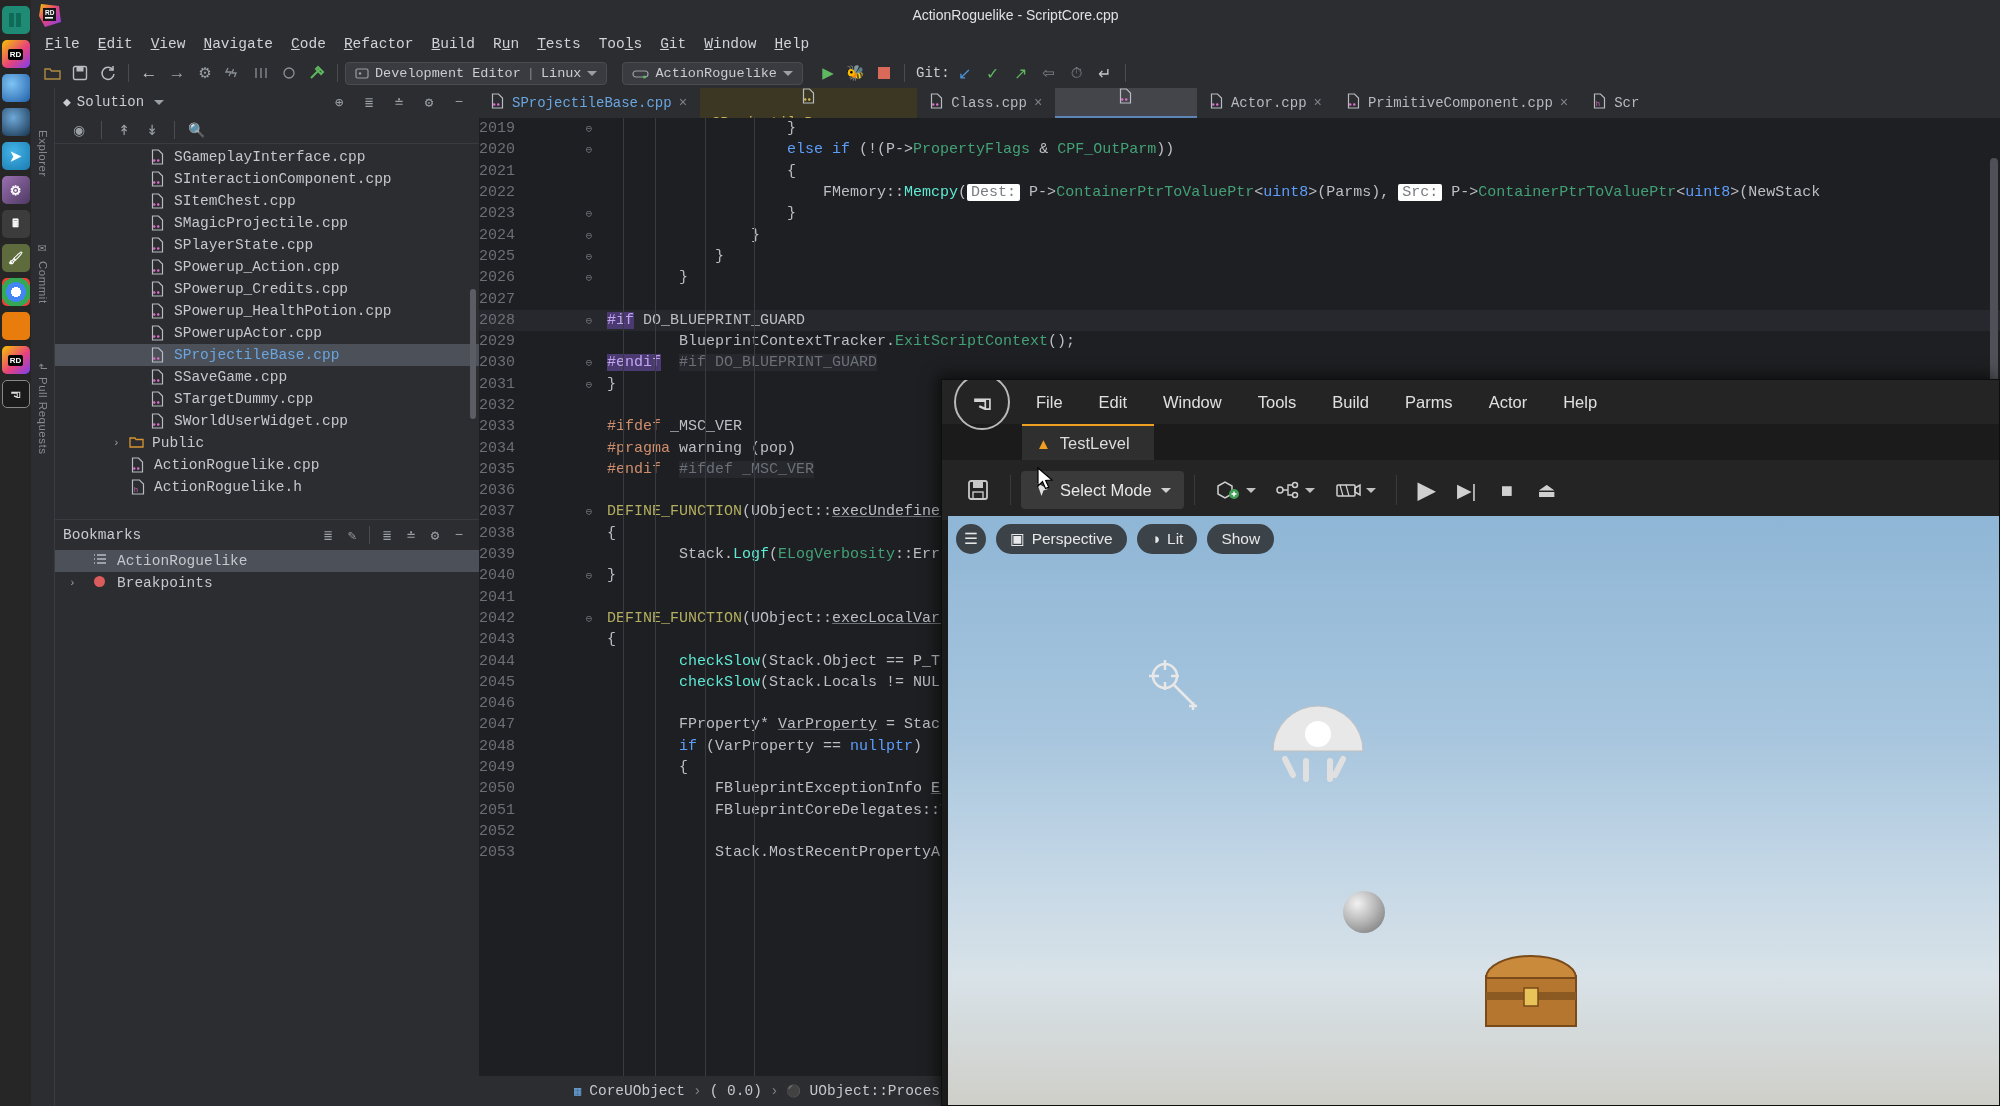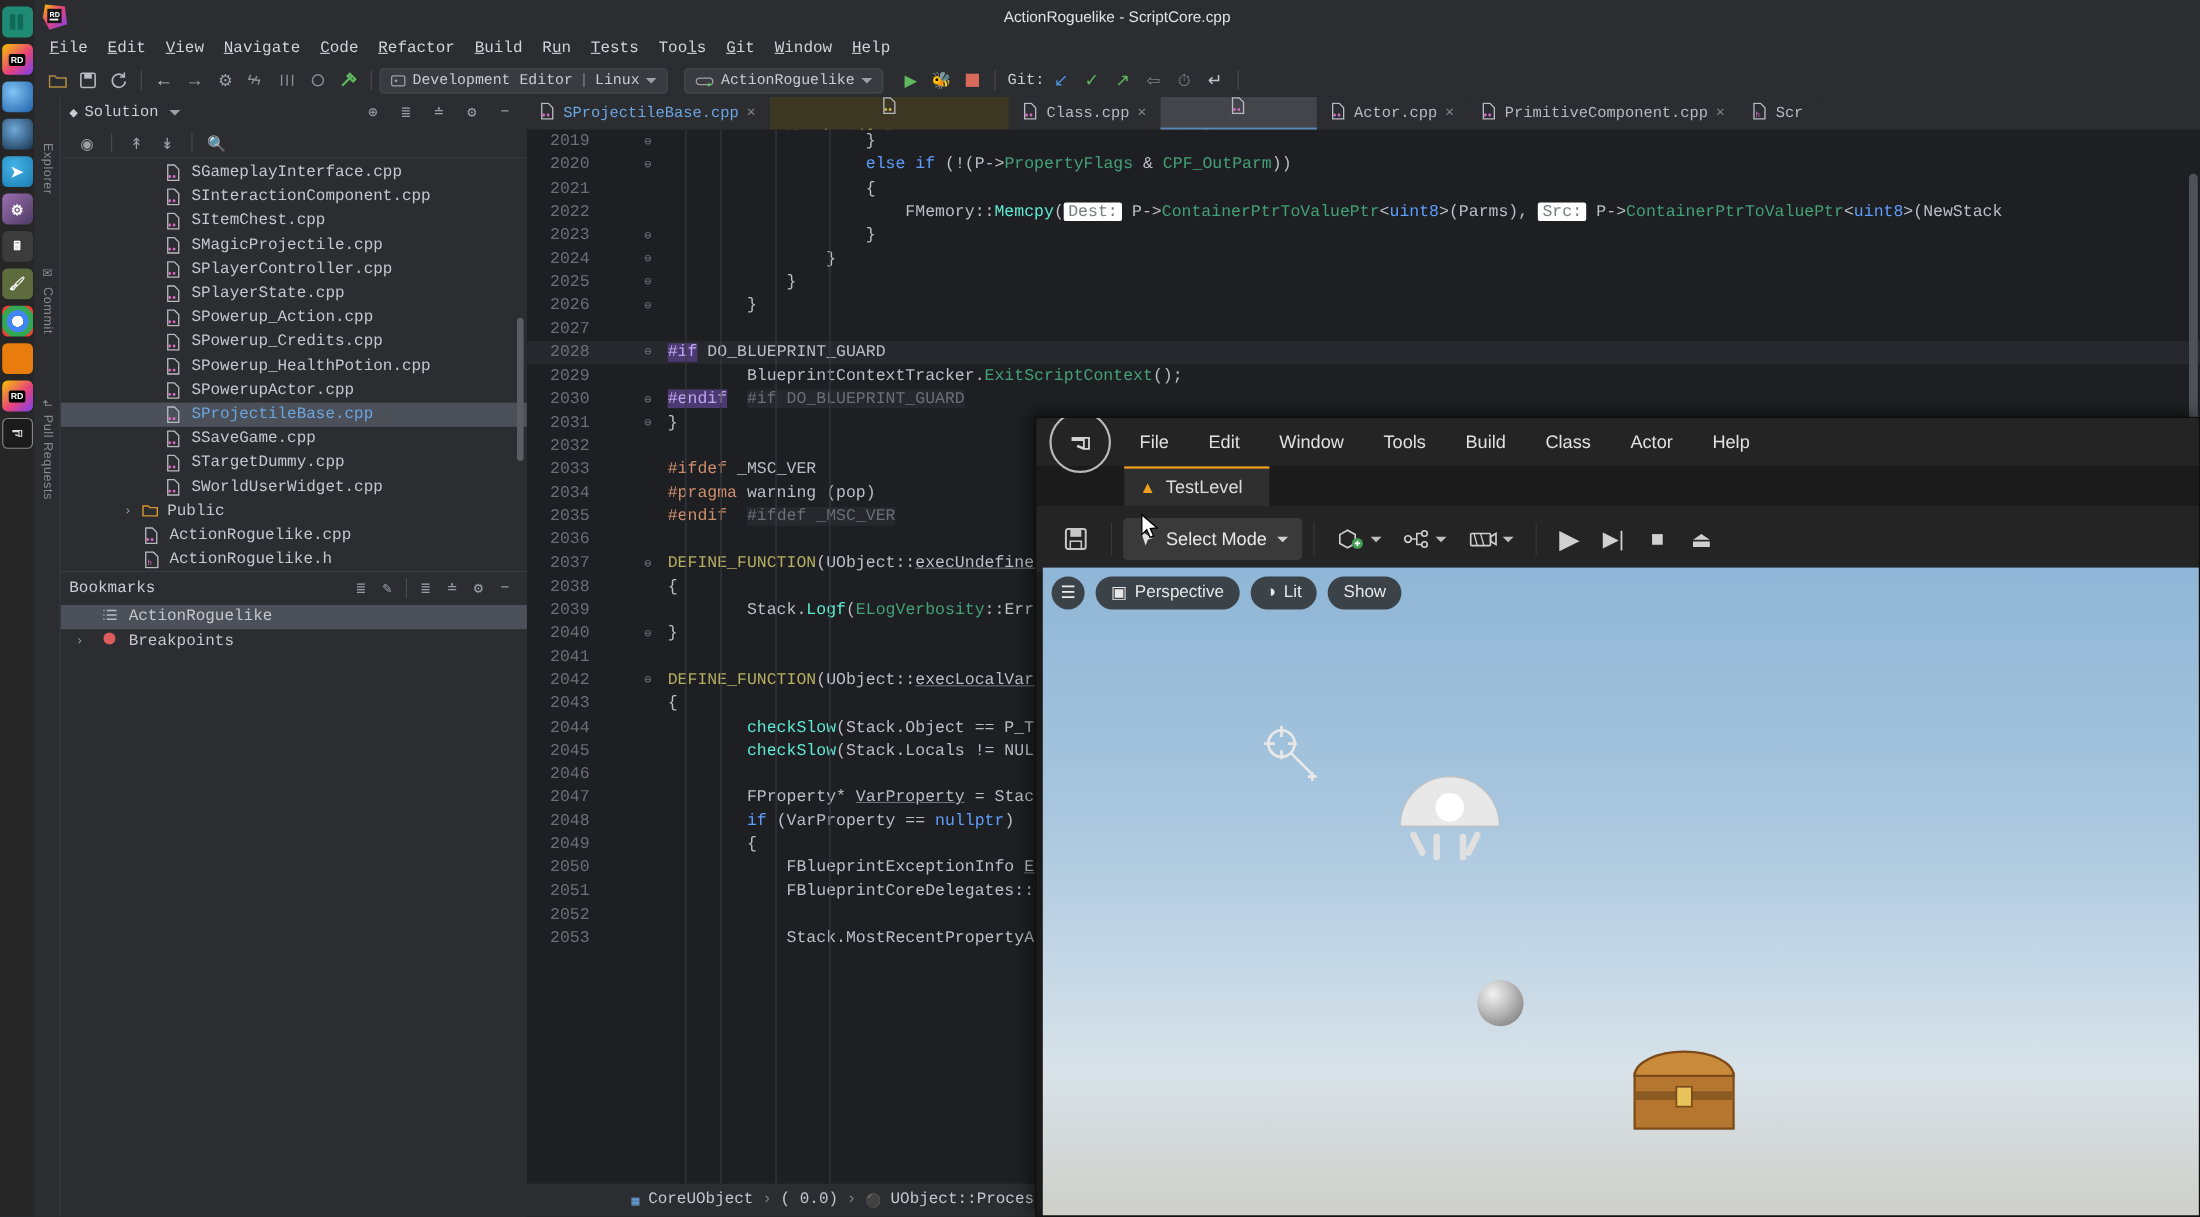--- a/index.html
+++ b/index.html
@@ -144,21 +144,21 @@
   .etab.gen { background: #3b3722; color: #c9b458; flex-direction: column; }
   .etab .tclose { color: #80848b; font-size: 14px; }
   .etab.blue .tname { color: #6aa5e0; }
 
   #code {
     position: relative; height: 988px; background: #1e1f22; overflow: hidden;
   }
   .cline { height: 21.3px; display: flex; align-items: center; white-space: pre; font-size: 15px;
            font-family: "Liberation Mono", monospace; }
   .cline.hl { background: #26282e; }
-  .lnum { width: 92px; text-align: center; padding-right: 14px; color: #6b6f76; flex:none; }
+  .lnum { width: 92px; text-align: left; padding-right: 14px; color: #6b6f76; flex:none; }
   .gutter-fold { width: 36px; flex: none; color: #6b6f76; font-size: 11px; text-align:center; }
   .ctext { color: #bcbec4; }
   .kw { color: #5d9dfc; }
   .kw2 { color: #cf8e6d; }
   .fn { color: #5eead4; }
   .typ { color: #43a177; }
   .mac { color: #b3ae60; }
   .hint { color: #787b80; background: #ffffff; border-radius: 2px; padding: 0 4px; font-size: 15px;}
   .pp { background: #4b3a72; color: #c2a4f0; }
   .ppg { color: #6b6f76; background: #26282e; }
@@ -441,27 +441,20 @@
             <path d="M2 11.5h2.5M3.25 10.2v2.6M6 11.5h2.5M7.25 10.2v2.6" stroke="#d46ec0" stroke-width="1.5"></path>
           </svg></span>
         <span class="lbl">SItemChest.cpp</span>
       </div>
       <div class="tree-row indent-3">
         <span class="cpp-icon"><svg width="14" height="16" viewBox="0 0 14 16">
             <path d="M1.5 1h6l4 4v10h-10z" fill="none" stroke="#b8bcc2" stroke-width="1.2"></path>
             <path d="M2 11.5h2.5M3.25 10.2v2.6M6 11.5h2.5M7.25 10.2v2.6" stroke="#d46ec0" stroke-width="1.5"></path>
           </svg></span>
         <span class="lbl">SMagicProjectile.cpp</span>
-      </div>
-      <div class="tree-row indent-3">
-        <span class="cpp-icon"><svg width="14" height="16" viewBox="0 0 14 16">
-            <path d="M1.5 1h6l4 4v10h-10z" fill="none" stroke="#b8bcc2" stroke-width="1.2"></path>
-            <path d="M2 11.5h2.5M3.25 10.2v2.6M6 11.5h2.5M7.25 10.2v2.6" stroke="#d46ec0" stroke-width="1.5"></path>
-          </svg></span>
-        <span class="lbl">SPlayerController.cpp</span>
       </div>
       <div class="tree-row indent-3">
         <span class="cpp-icon"><svg width="14" height="16" viewBox="0 0 14 16">
             <path d="M1.5 1h6l4 4v10h-10z" fill="none" stroke="#b8bcc2" stroke-width="1.2"></path>
             <path d="M2 11.5h2.5M3.25 10.2v2.6M6 11.5h2.5M7.25 10.2v2.6" stroke="#d46ec0" stroke-width="1.5"></path>
           </svg></span>
         <span class="lbl">SPlayerState.cpp</span>
       </div>
       <div class="tree-row indent-3">
         <span class="cpp-icon"><svg width="14" height="16" viewBox="0 0 14 16">
@@ -688,21 +681,21 @@
 </div>
 
 <div id="ue-window">
   <div id="ue-menubar">
     <div id="ue-logo">𝡾</div>
     <div class="ue-menu">File</div>
     <div class="ue-menu">Edit</div>
     <div class="ue-menu">Window</div>
     <div class="ue-menu">Tools</div>
     <div class="ue-menu">Build</div>
-    <div class="ue-menu">Class</div>
+    <div class="ue-menu">Parms</div>
     <div class="ue-menu">Actor</div>
     <div class="ue-menu">Help</div>
   </div>
   <div id="ue-tabrow">
     <div id="ue-level-tab">
       <span style="color:#f0a020;font-size:15px;">▲</span>
       <span>TestLevel</span>
     </div>
   </div>
   <div id="ue-toolbar">

